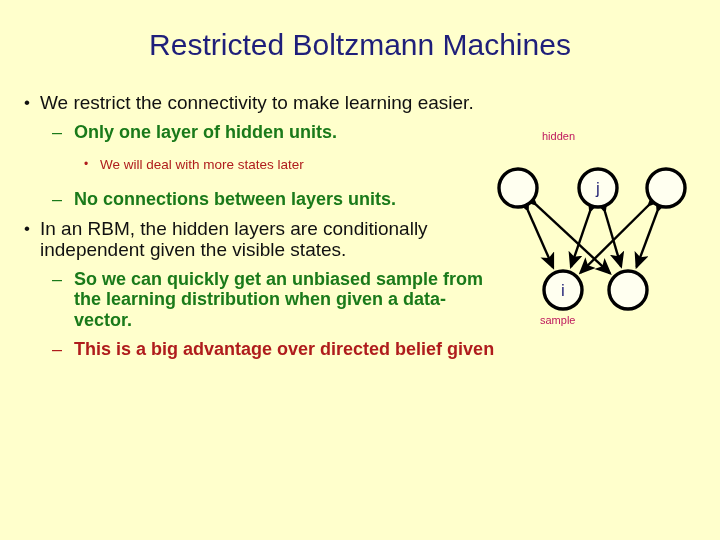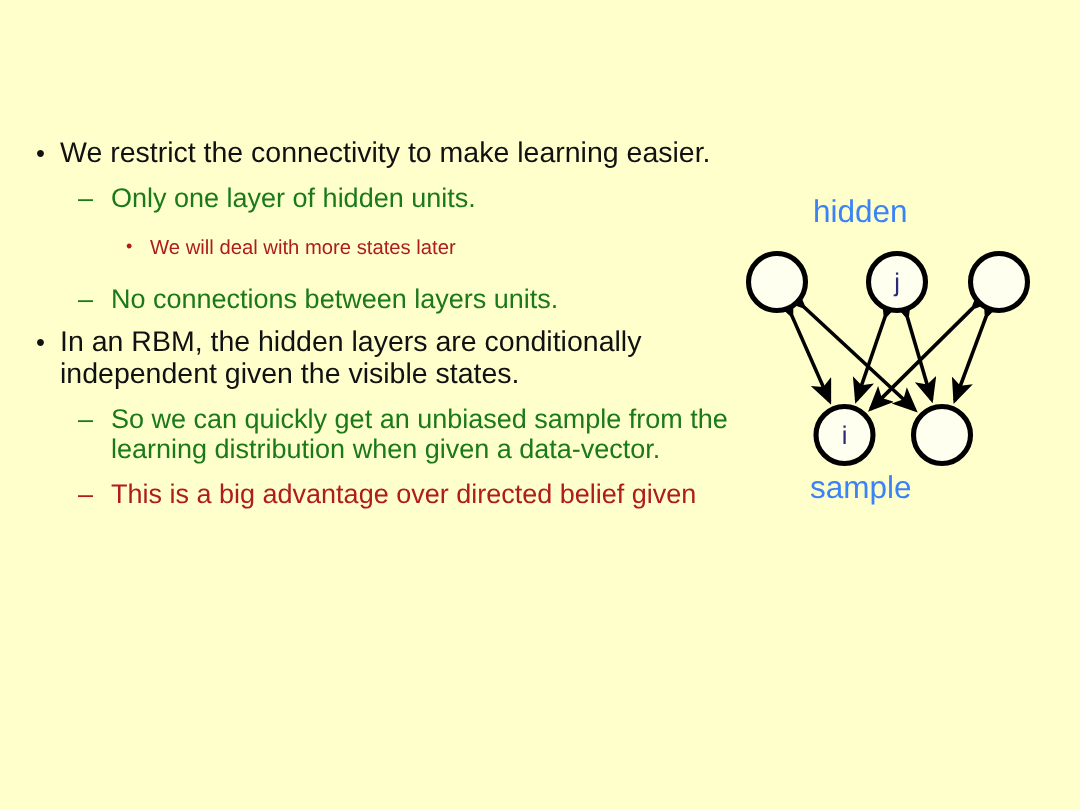--- a/index.html
+++ b/index.html
@@ -70,21 +70,21 @@
     color: #1A7A1A;
     margin-left: 38px;
   }
   .lvl2.red { color: #AF1C1C; }
   .lvl2 .marker {
     width: 22px;
     flex: 0 0 22px;
     text-align: left;
     font-size: 18px;
   }
-  .lvl2 .txt { flex: 1 1 auto; }
+  .lvl2 .txt { flex: 1 1 auto; font-weight: bold; }
 
   
   .lvl3 {
     font-size: 13.5px;
     color: #AF1C1C;
     margin-left: 70px;
   }
   .lvl3 .marker {
     width: 16px;
     flex: 0 0 16px;
@@ -102,32 +102,33 @@
   .diagram {
     position: absolute;
     left: 480px;
     top: 118px;
     width: 230px;
     height: 228px;
   }
   .diagram svg { display: block; }
   .net-label {
     position: absolute;
-    font-size: 21px;
-    color: #3b82f6;
+    font-size: 11px;
+    color: #be185d;
     white-space: nowrap;
   }
   .label-hidden { left: 62px; top: 12px; }
   .label-visible { left: 60px; top: 196px; }
 </style>
 </head>
 <body>
 
 <div class="slide">
 
+  <div class="slide-title">Restricted Boltzmann Machines</div>
 
   <div class="body-block">
 
     <div class="bullet-row lvl1">
       <span class="marker">•</span>
       <span class="txt">We restrict the connectivity to make learning easier.</span>
     </div>
 
     <div class="gap-sm"></div>
 

